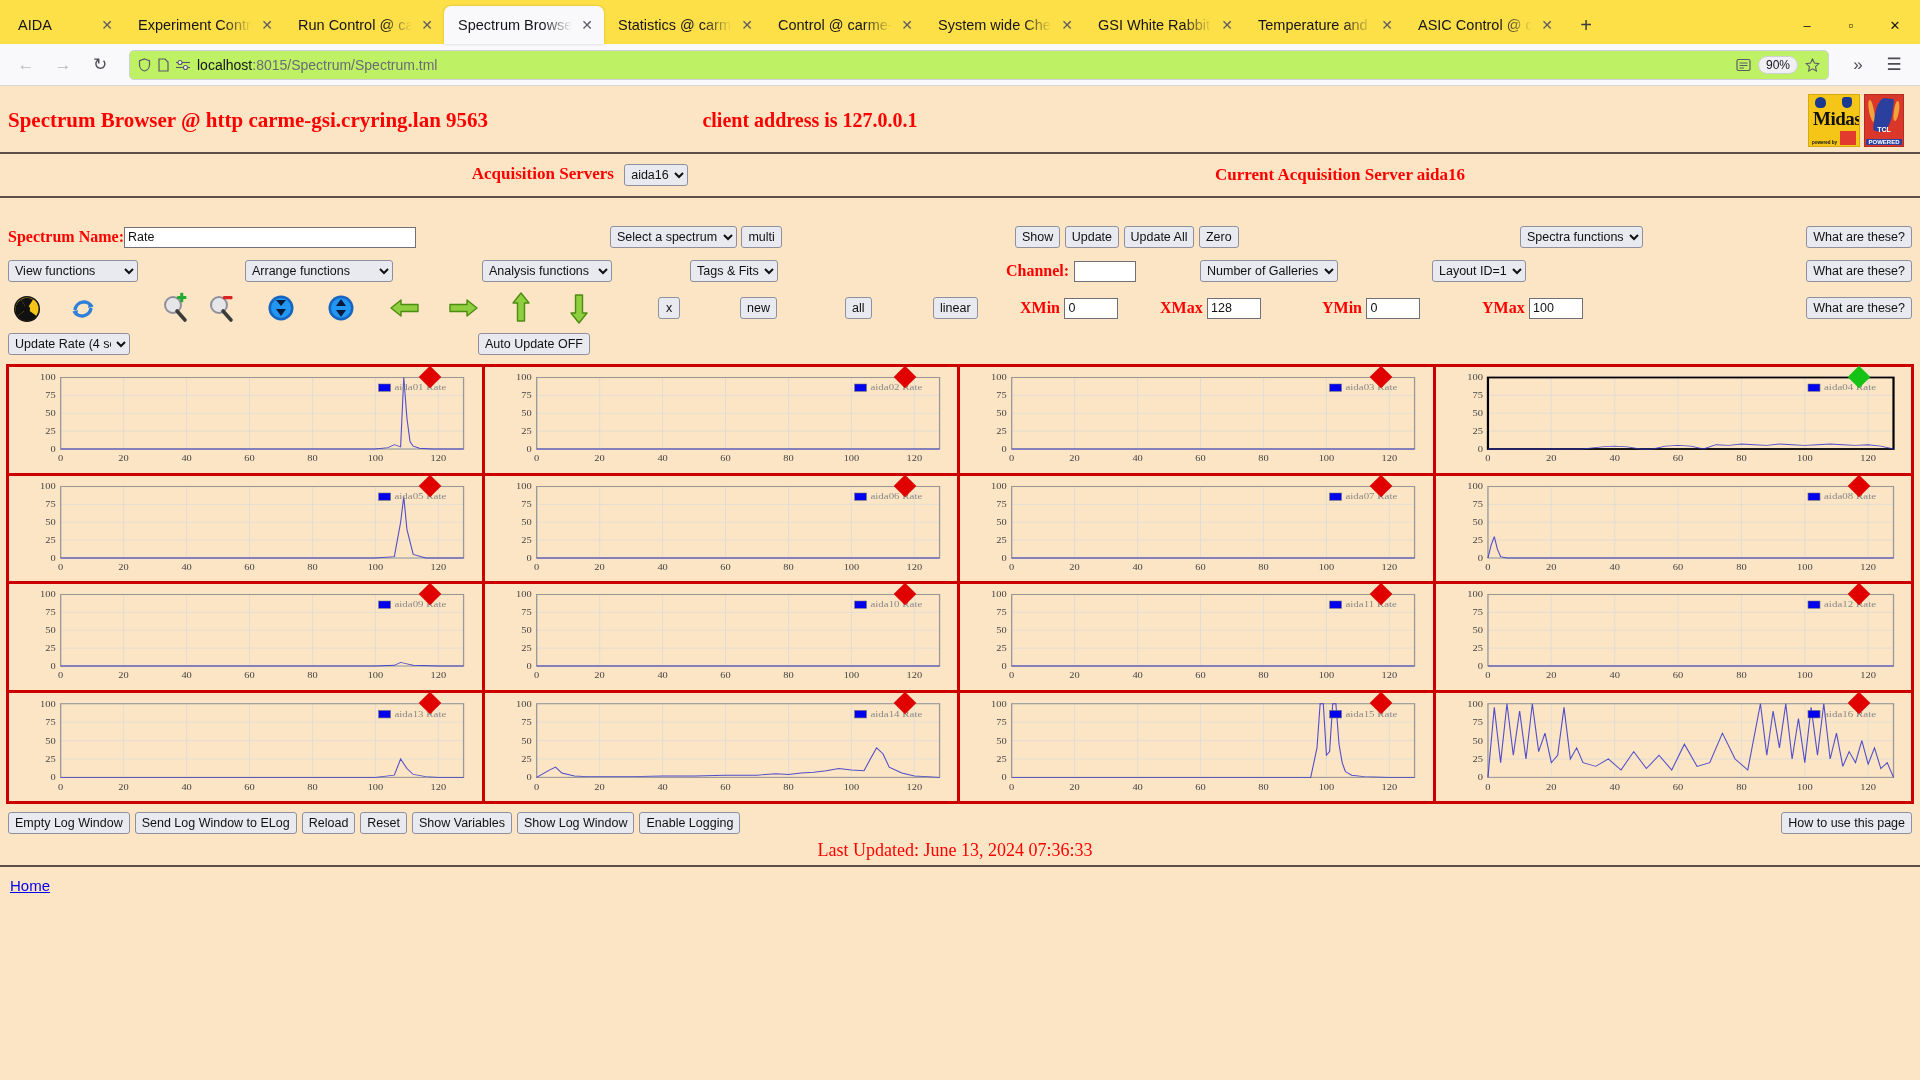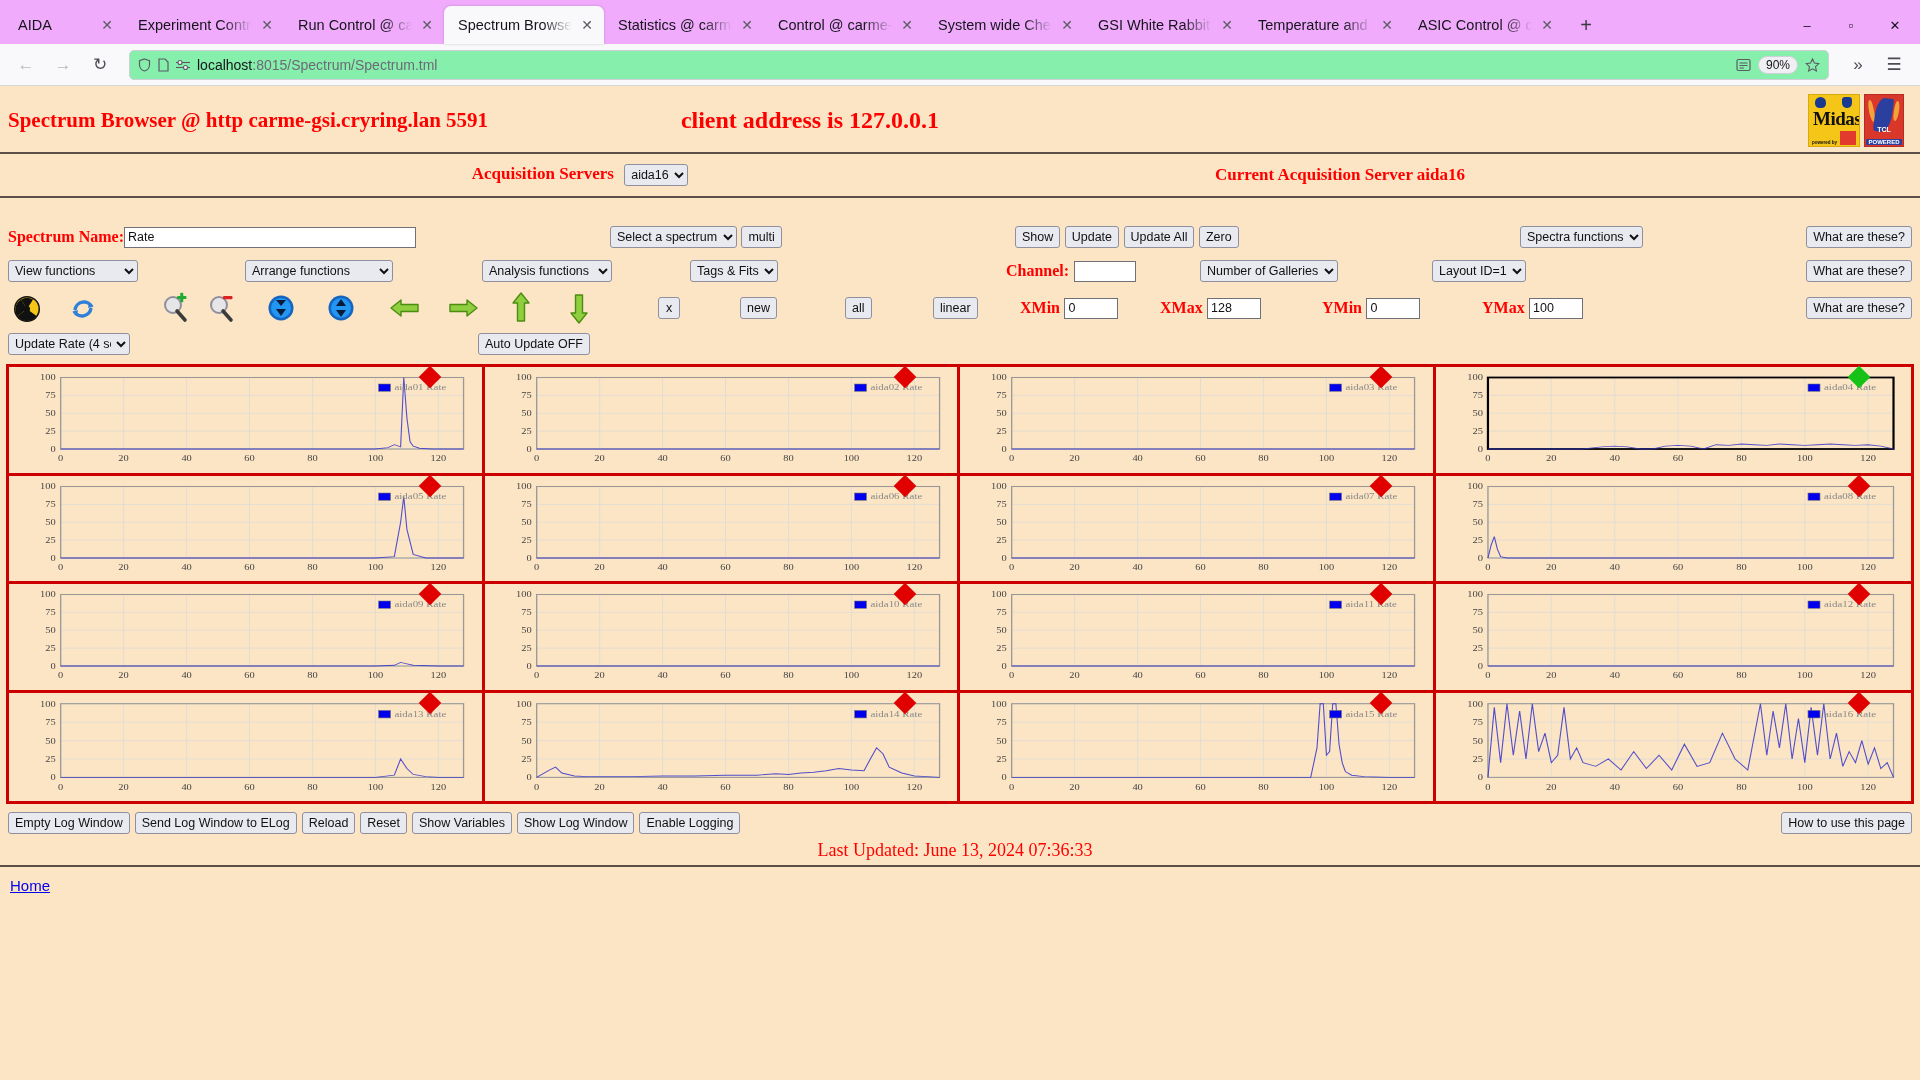--- a/index.html
+++ b/index.html
@@ -7,21 +7,21 @@
   body {
     width:1920px; height:1080px; overflow:hidden;
     font-family:"Liberation Sans", sans-serif;
     background:#fdecd2;
   }
 
   
   #browser { width:1920px; background:#f0f0f4; }
   #tabstrip {
     height:44px; display:flex; align-items:flex-end;
-    background:#f0abfc; padding:0 4px;
+    background:#fde047; padding:0 4px;
   }
   .tab {
     height:38px; display:flex; align-items:center;
     padding:0 8px 0 14px; gap:6px;
     font-size:14.5px; color:#15141a;
     border-radius:7px 7px 0 0; max-width:160px; min-width:120px;
     position:relative; flex:0 0 auto;
   }
   .tab .tab-title {
     white-space:nowrap; overflow:hidden; flex:1;
@@ -50,21 +50,21 @@
     padding:0 10px; background:#f9f9fb;
     border-bottom:1px solid #d6d6db;
   }
   .navbtn {
     width:32px; height:32px; display:flex; align-items:center; justify-content:center;
     color:#4c4c55; font-size:17px; border-radius:4px;
   }
   .navbtn.dim { color:#b8b8c0; }
   #urlbar {
     flex:1; height:30px; margin:0 8px;
-    background:#86efac; border:1px solid #cfcfd8; border-radius:5px;
+    background:#bef264; border:1px solid #cfcfd8; border-radius:5px;
     display:flex; align-items:center; gap:7px; padding:0 8px;
     font-size:14px; color:#15141a;
   }
   .urlicon { color:#5b5b66; font-size:13px; display:flex; align-items:center; }
   #urltext { flex:1; white-space:nowrap; overflow:hidden; }
   #urltext .host { color:#15141a; }
   #urltext .path { color:#6b6b76; }
   .zoombadge {
     font-size:12px; color:#15141a; border:1px solid #cfcfd8;
     border-radius:10px; padding:1px 7px; background:#f0f0f4;
@@ -79,21 +79,21 @@
   .serif-red {
     font-family:"Liberation Serif", serif; font-weight:bold; color:#f00;
   }
   hr.rule { border:none; border-top:2px solid #5a5048; margin:0; }
 
   #title-row {
     display:flex; align-items:center; padding:14px 8px 12px 8px;
     position:relative; height:66px;
   }
   #main-title { font-size:21px; }
-  #client-addr { font-size:24px; position:absolute; left:0; right:300px; text-align:center; }
+  #client-addr { font-size:20px; position:absolute; left:0; right:300px; text-align:center; }
   #logos { margin-left:auto; display:flex; gap:4px; align-items:center; padding-right:8px; }
 
   
   .logo-midas {
     width:52px; height:53px; background:#f5c518;
     position:relative; overflow:hidden; border:1px solid #d8ab0d;
   }
   .logo-midas .m-text {
     position:absolute; left:4px; top:13px;
     font-family:"Liberation Serif", serif; font-weight:bold;
@@ -315,21 +315,21 @@
     <div id="browser-right">
       <div class="navbtn">»</div>
       <div class="navbtn">☰</div>
     </div>
   </div>
 </div>
 
 <div id="page">
 
   <div id="title-row">
-    <div id="main-title" class="serif-red">Spectrum Browser @ http carme-gsi.cryring.lan 5591</div>
+    <div id="main-title" class="serif-red">Spectrum Browser @ http carme-gsi.cryring.lan 9563</div>
     <div id="client-addr" class="serif-red">client address is 127.0.0.1</div>
     <div id="logos">
       <div class="logo-midas">
         <span class="m-cap"></span>
         <span class="m-cap2"></span>
         <span class="m-text">Midas</span>
         <span class="m-sub">powered by</span>
         <span class="m-badge"></span>
       </div>
       <div class="logo-tcl">

